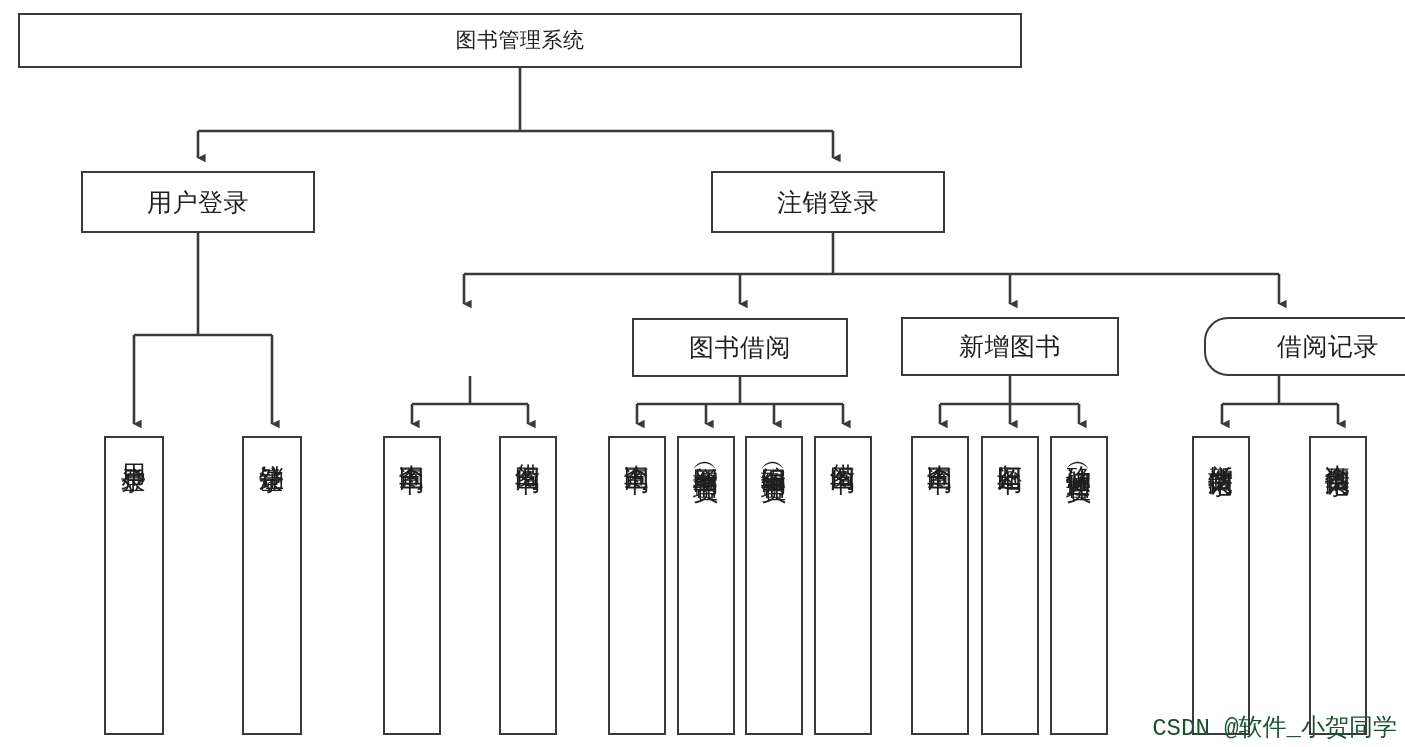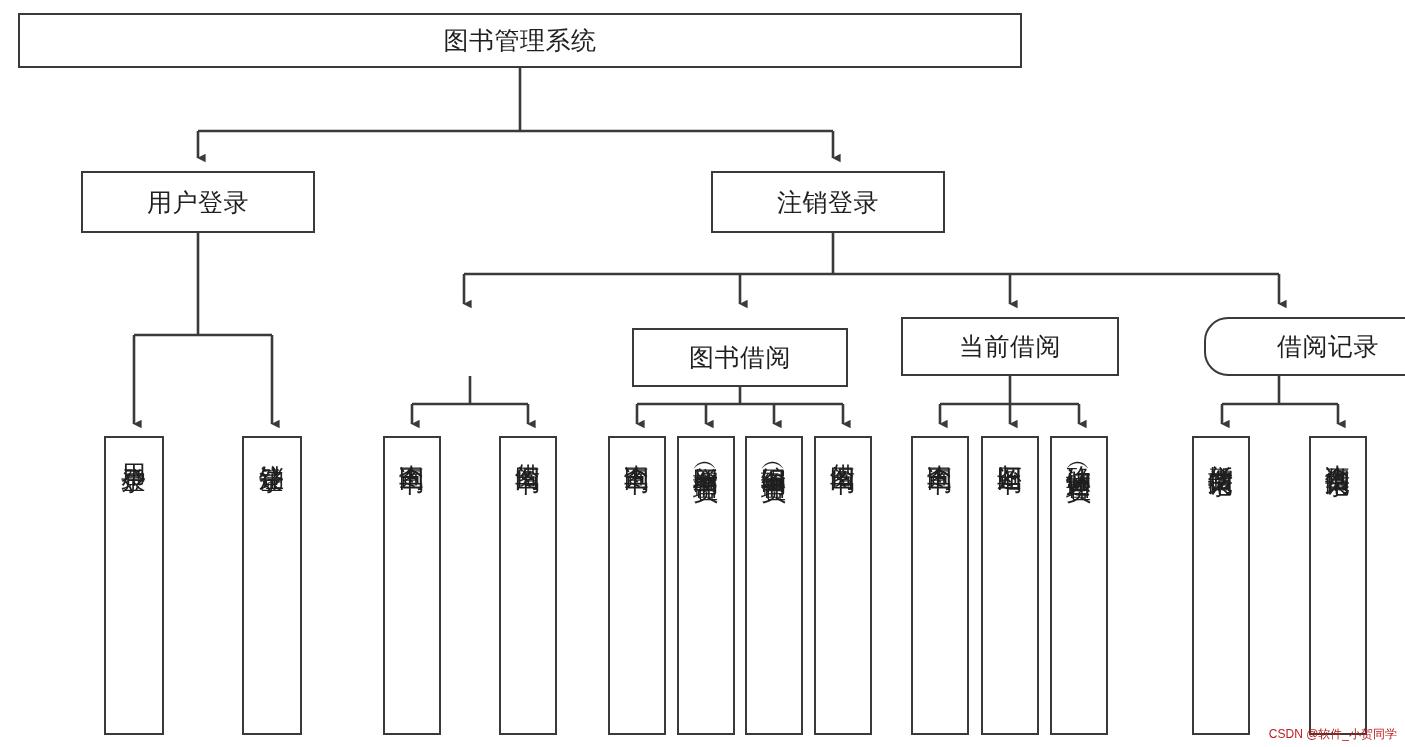--- a/index.html
+++ b/index.html
@@ -43,21 +43,21 @@
     display: block;
     text-align: center;
     line-height: 1.16;
     color: #1f1f1f;
     letter-spacing: 0.5px;
   }
   .node.horizontal .node-label {
     font-size: 25px;
   }
   .node.root .node-label {
-    font-size: 25px;
+    font-size: 21px;
   }
   .node.vertical {
     align-items: flex-start;
     justify-content: center;
     padding-top: 6px;
   }
   .node.vertical .node-label {
     writing-mode: vertical-rl;
     text-orientation: upright;
     font-size: 25px;
@@ -65,25 +65,25 @@
     letter-spacing: 2px;
     white-space: nowrap;
   }
   .node.vertical.tall .node-label {
     padding-top: 2px;
   }
   .watermark {
     position: absolute;
     right: 8px;
     bottom: 4px;
-    font-size: 12px;
-    color: #b91c1c;
+    font-size: 24px;
+    color: #14532d;
     z-index: 5;
     white-space: nowrap;
-    font-family: Liberation Sans, sans-serif;
+    font-family: Liberation Mono, monospace;
   }
 </style>
 </head>
 <body>
 
 <div id="diagram-root">
 
   <svg id="connectors" viewBox="0 0 1405 747" xmlns="http://www.w3.org/2000/svg">
     <defs>
       <marker id="arrowhead" markerWidth="9" markerHeight="9" refX="4.2" refY="7.6" orient="auto" markerUnits="userSpaceOnUse">
@@ -140,26 +140,26 @@
 
   <div class="node horizontal" style="left:81px; top:171px; width:234px; height:62px;">
     <span class="node-label">用户登录</span>
   </div>
 
   <div class="node horizontal" style="left:711px; top:171px; width:234px; height:62px;">
     <span class="node-label">注销登录</span>
   </div>
 
 
-  <div class="node horizontal" style="left:632px; top:328px; width:216px; height:59px;">
+  <div class="node horizontal" style="left:632px; top:318px; width:216px; height:59px;">
     <span class="node-label">图书借阅</span>
   </div>
 
   <div class="node horizontal" style="left:901px; top:317px; width:218px; height:59px;">
-    <span class="node-label">当前借阅</span>
+    <span class="node-label">新增图书</span>
   </div>
 
   <div class="node horizontal" style="left:1204px; top:317px; width:248px; height:59px;border-radius:24px;">
     <span class="node-label">借阅记录</span>
   </div>
 
   <div class="node vertical" style="left:104px; top:436px; width:60px; height:299px;">
     <span class="node-label">用户登录</span>
   </div>
 

